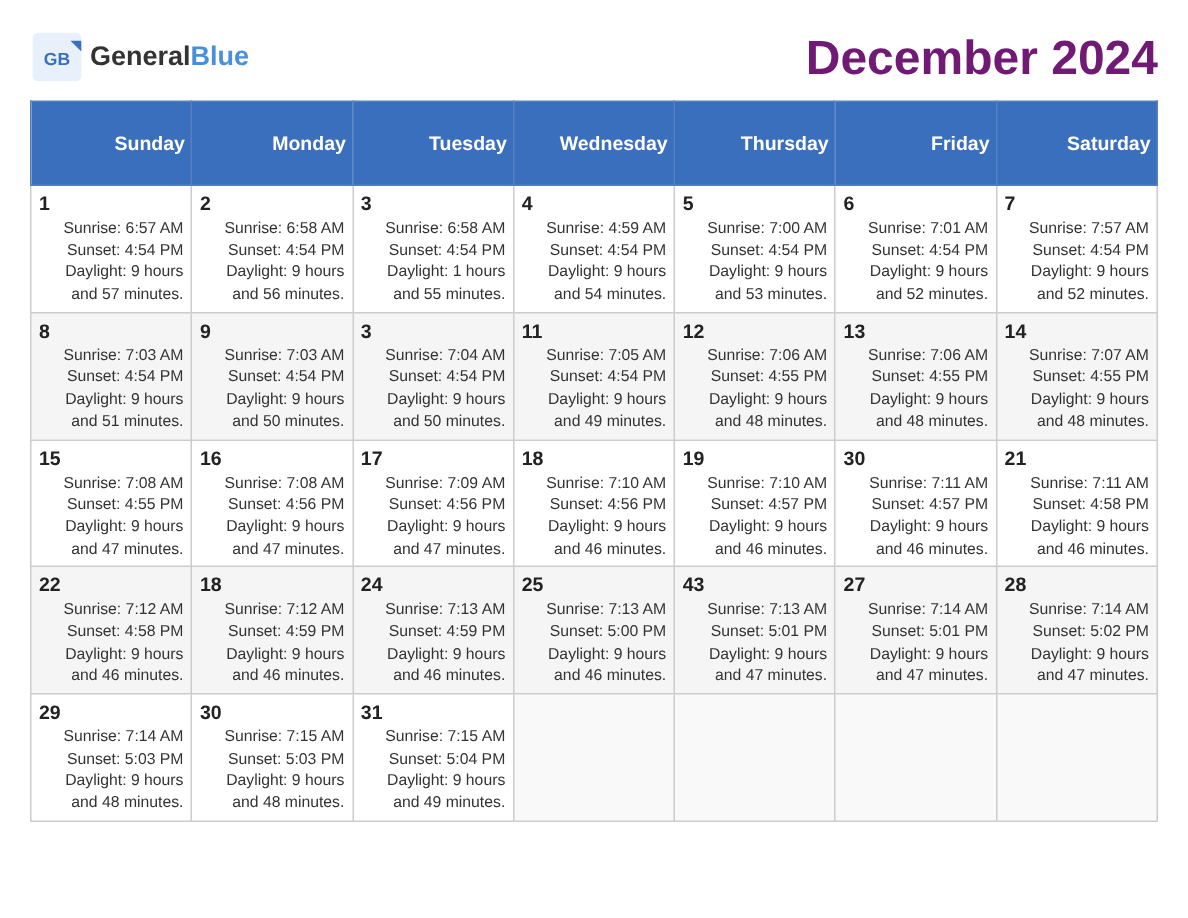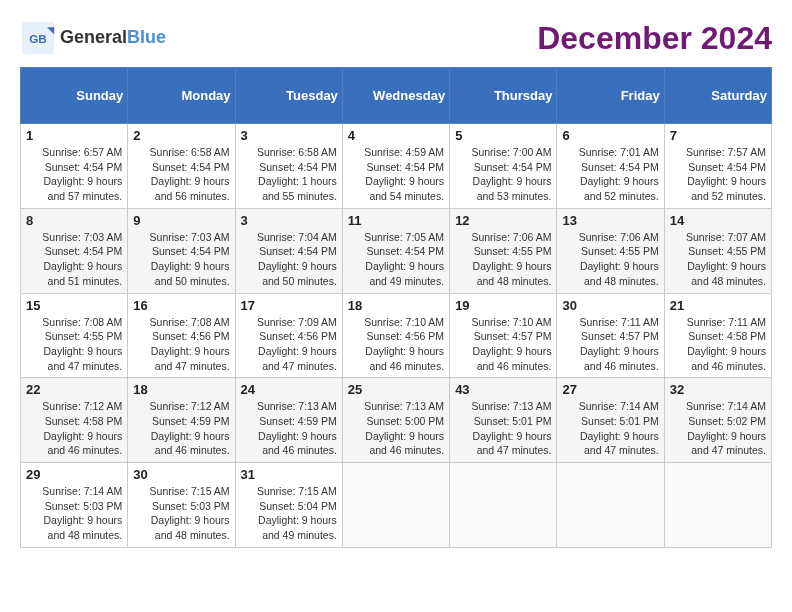--- a/index.html
+++ b/index.html
@@ -338,21 +338,21 @@
       </td>
         <td>
         <span class="day-num">27</span>
         <div class="day-info">
           <span>Sunrise: 7:14 AM</span><br>
           <span>Sunset: 5:01 PM</span><br>
           <span>Daylight: 9 hours and 47 minutes.</span>
         </div>
       </td>
         <td>
-        <span class="day-num">32</span>
+        <span class="day-num">28</span>
         <div class="day-info">
           <span>Sunrise: 7:14 AM</span><br>
           <span>Sunset: 5:02 PM</span><br>
           <span>Daylight: 9 hours and 47 minutes.</span>
         </div>
       </td>
       </tr>
       <tr>
         <td>
         <span class="day-num">29</span>

